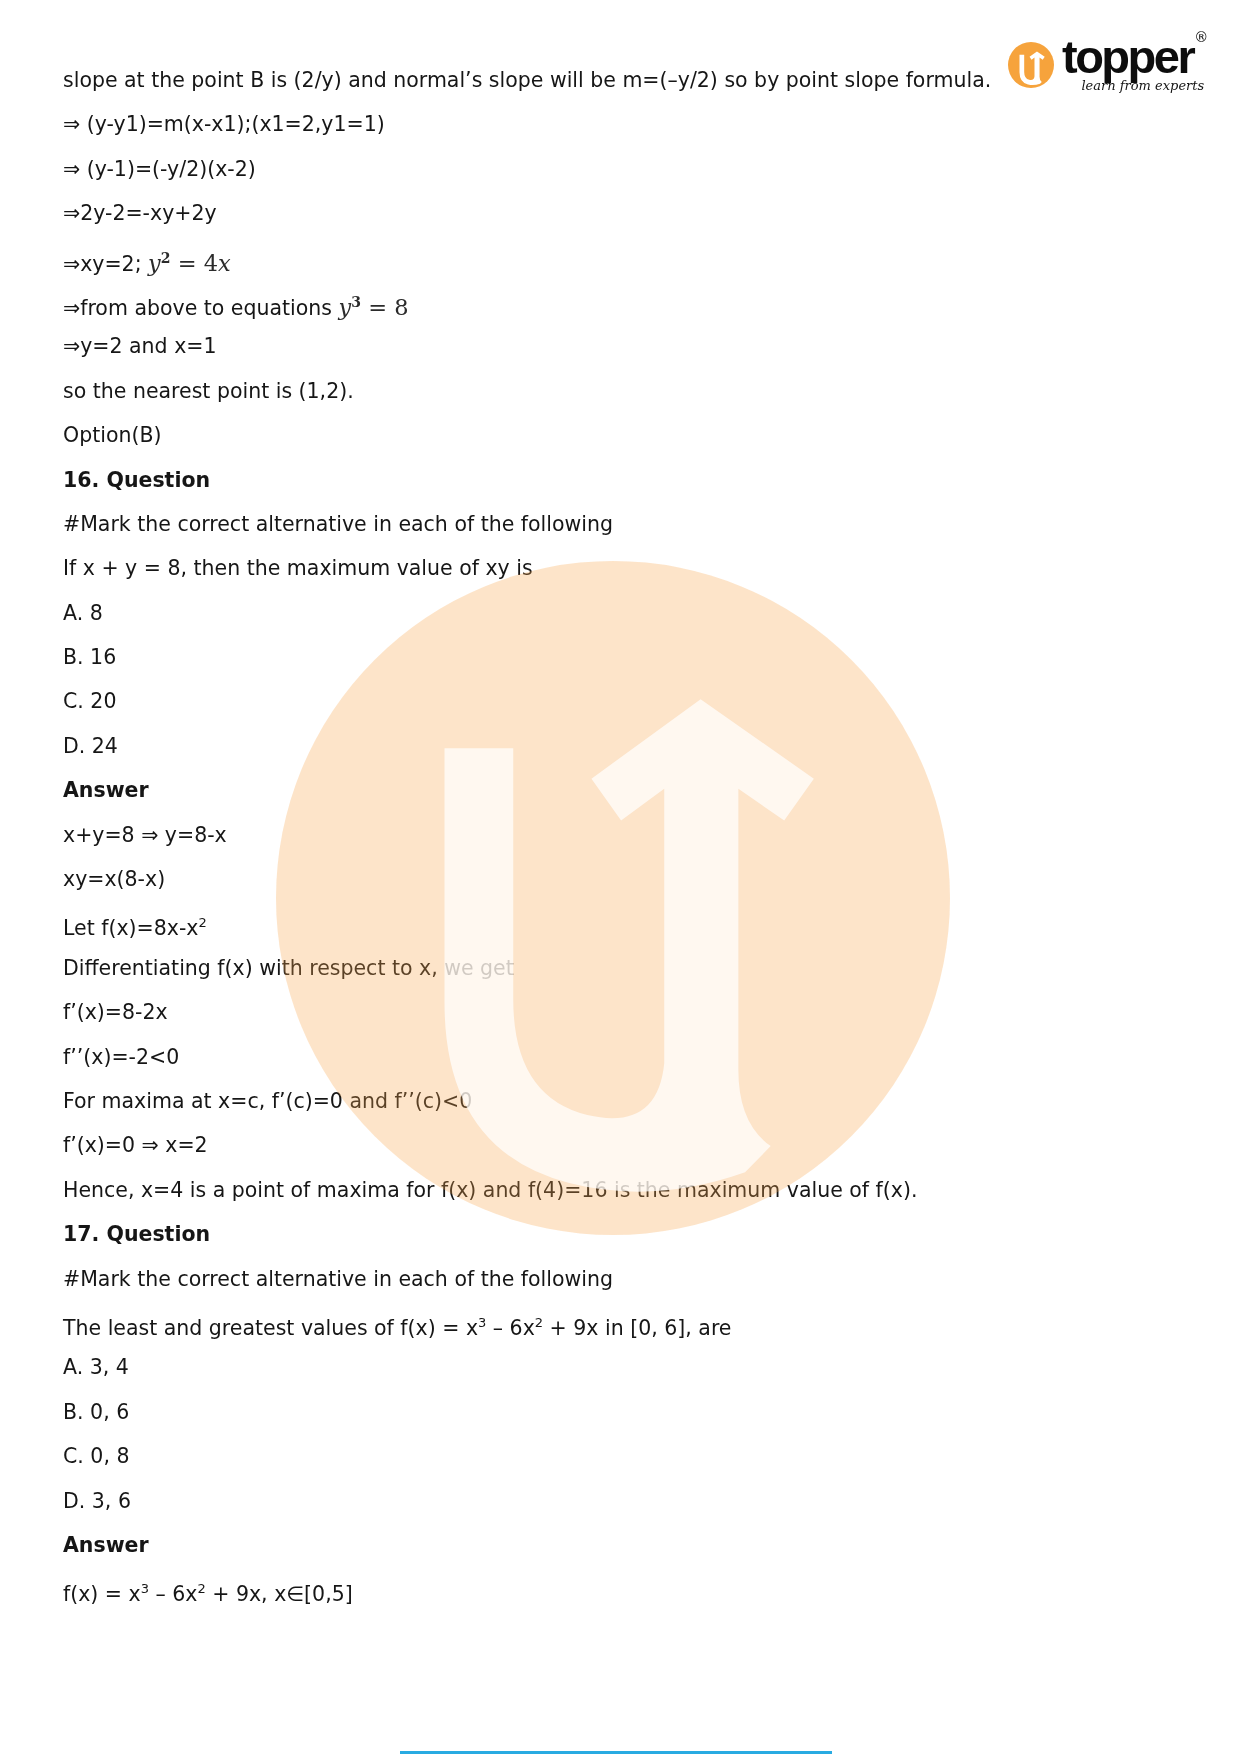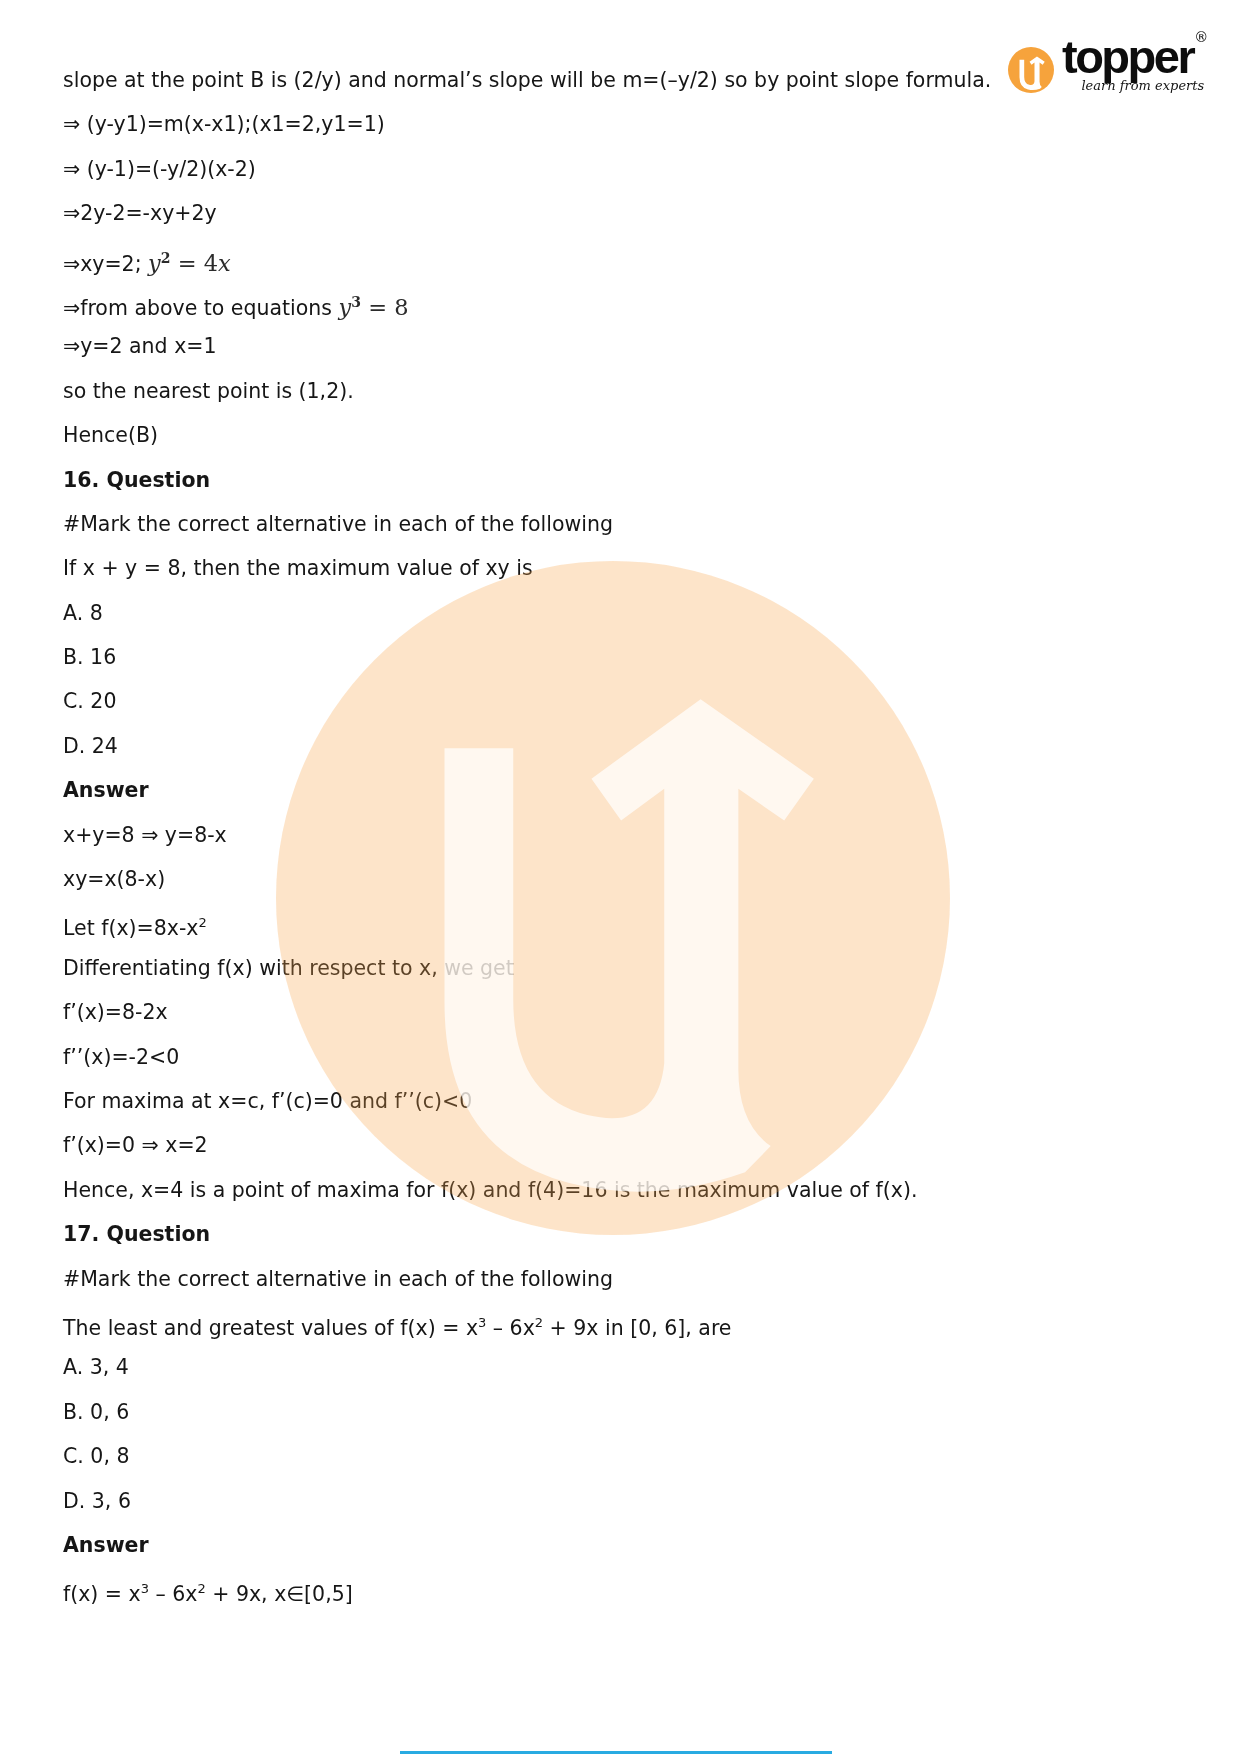--- a/index.html
+++ b/index.html
@@ -15,21 +15,21 @@
   .line.bold{font-weight:bold;}
   .seg-sup{font-size:13px;vertical-align:super;}
   .seg-mi{font-family:"DejaVu Serif",serif;font-style:italic;font-size:22.5px;color:#2b2b2b;}
   .seg-m{font-family:"DejaVu Serif",serif;font-size:22.5px;color:#2b2b2b;}
   .seg-msup{font-family:"DejaVu Serif",serif;font-size:14px;vertical-align:super;color:#2b2b2b;font-weight:bold;}
   
   .watermark{
     position:absolute;left:276px;top:561px;width:674px;height:674px;
     z-index:5;pointer-events:none;
   }
-  .logo{position:absolute;left:1008px;top:34px;display:flex;align-items:flex-end;z-index:2;}
+  .logo{position:absolute;left:1008px;top:34px;display:flex;align-items:center;z-index:2;}
   .logo-mark{width:46px;height:46px;display:block;margin-top:2px;}
   .logo-text{margin-left:8px;position:relative;}
   .brand{
     font-family:"Liberation Sans",sans-serif;font-weight:bold;
     font-size:47px;line-height:46px;letter-spacing:-2.5px;color:#0d0d0d;
   }
   .reg{
     display:inline-block;font-size:14px;color:#0d0d0d;vertical-align:top;
     transform:translateY(-5px);margin-left:1px;font-family:"DejaVu Sans",sans-serif;
   }
@@ -58,21 +58,21 @@
 
 <div class="text-layer">
     <p class="line">slope at the point B is (2/y) and normal’s slope will be m=(–y/2) so by point slope formula.</p>
     <p class="line">⇒ (y-y1)=m(x-x1);(x1=2,y1=1)</p>
     <p class="line">⇒ (y-1)=(-y/2)(x-2)</p>
     <p class="line">⇒2y-2=-xy+2y</p>
     <p class="line"><span class="seg-t">⇒xy=2; </span><span class="seg-mi">y</span><span class="seg-msup">2</span><span class="seg-m"> = 4</span><span class="seg-mi">x</span></p>
     <p class="line"><span class="seg-t">⇒from above to equations </span><span class="seg-mi">y</span><span class="seg-msup">3</span><span class="seg-m"> = 8</span></p>
     <p class="line">⇒y=2 and x=1</p>
     <p class="line">so the nearest point is (1,2).</p>
-    <p class="line">Hence(B)</p>
+    <p class="line">Option(B)</p>
     <p class="line bold">16. Question</p>
     <p class="line">#Mark the correct alternative in each of the following</p>
     <p class="line">If x + y = 8, then the maximum value of xy is</p>
     <p class="line">A. 8</p>
     <p class="line">B. 16</p>
     <p class="line">C. 20</p>
     <p class="line">D. 24</p>
     <p class="line bold">Answer</p>
     <p class="line">x+y=8 ⇒ y=8-x</p>
     <p class="line">xy=x(8-x)</p>

